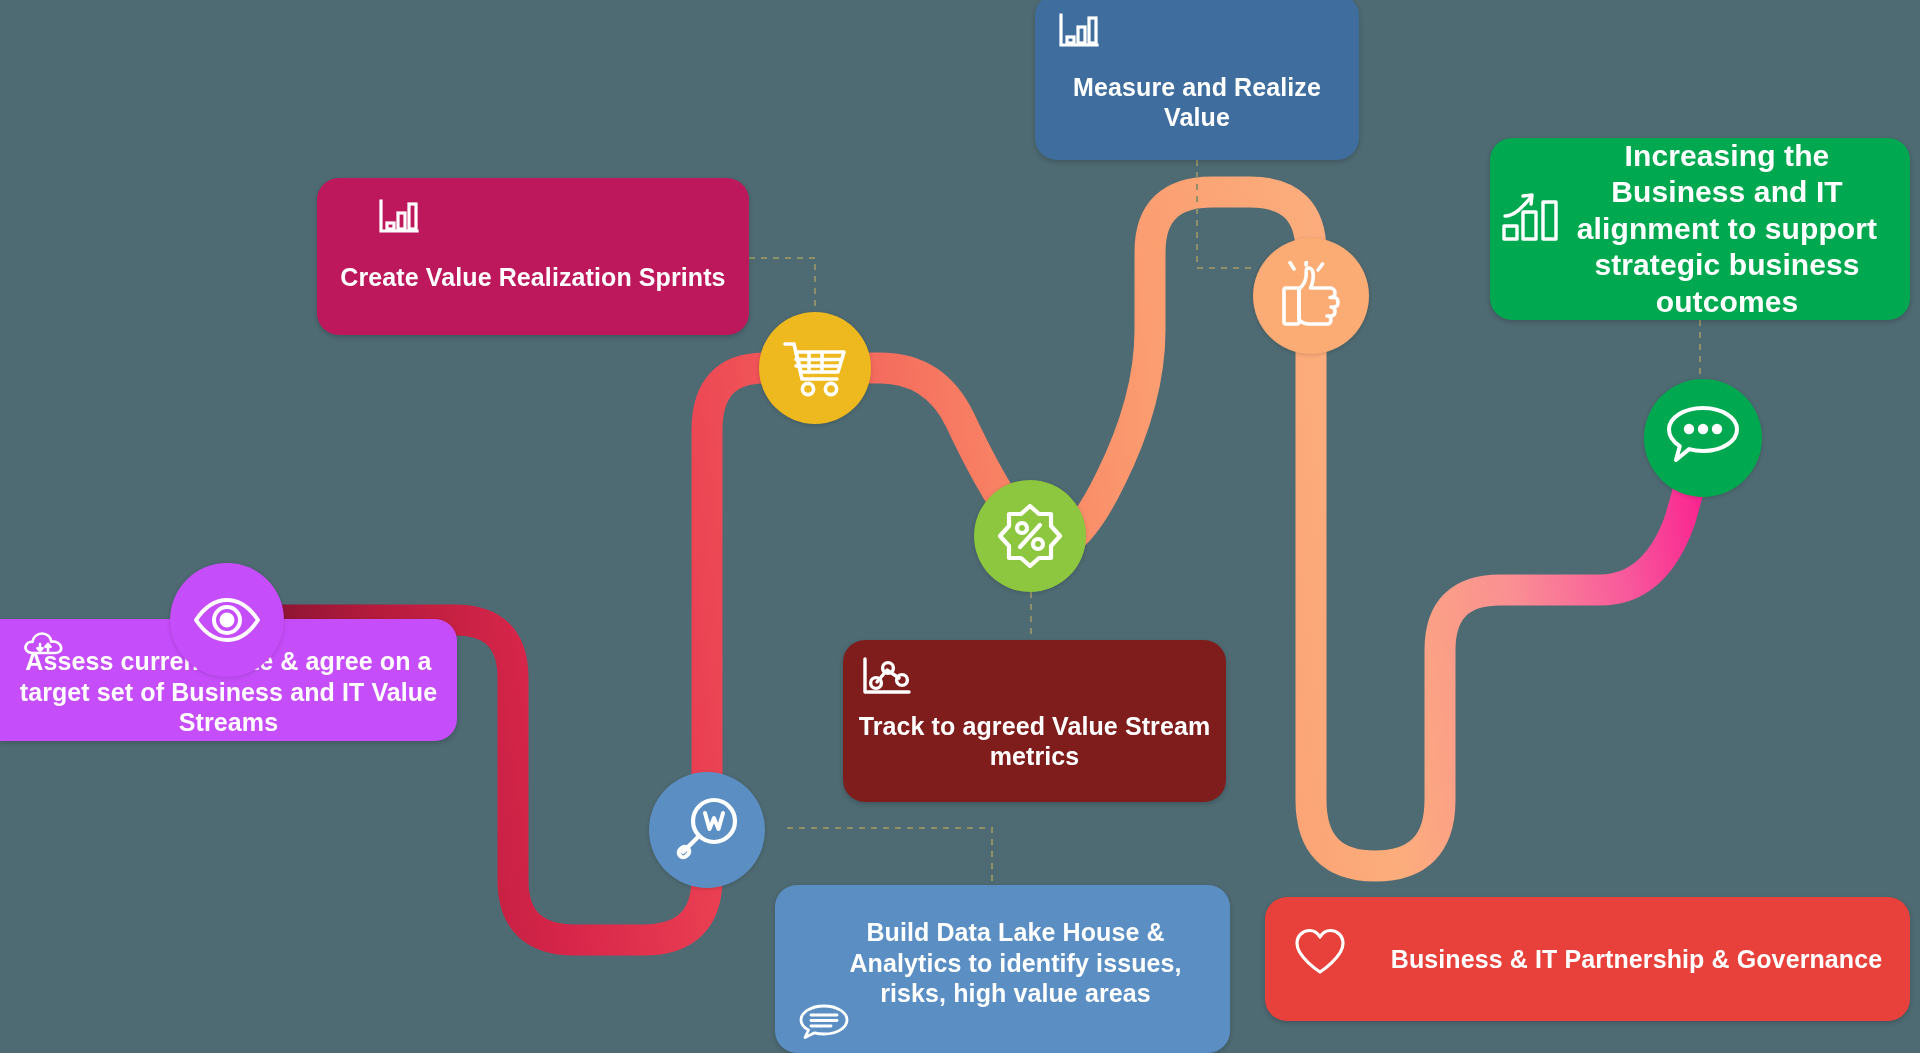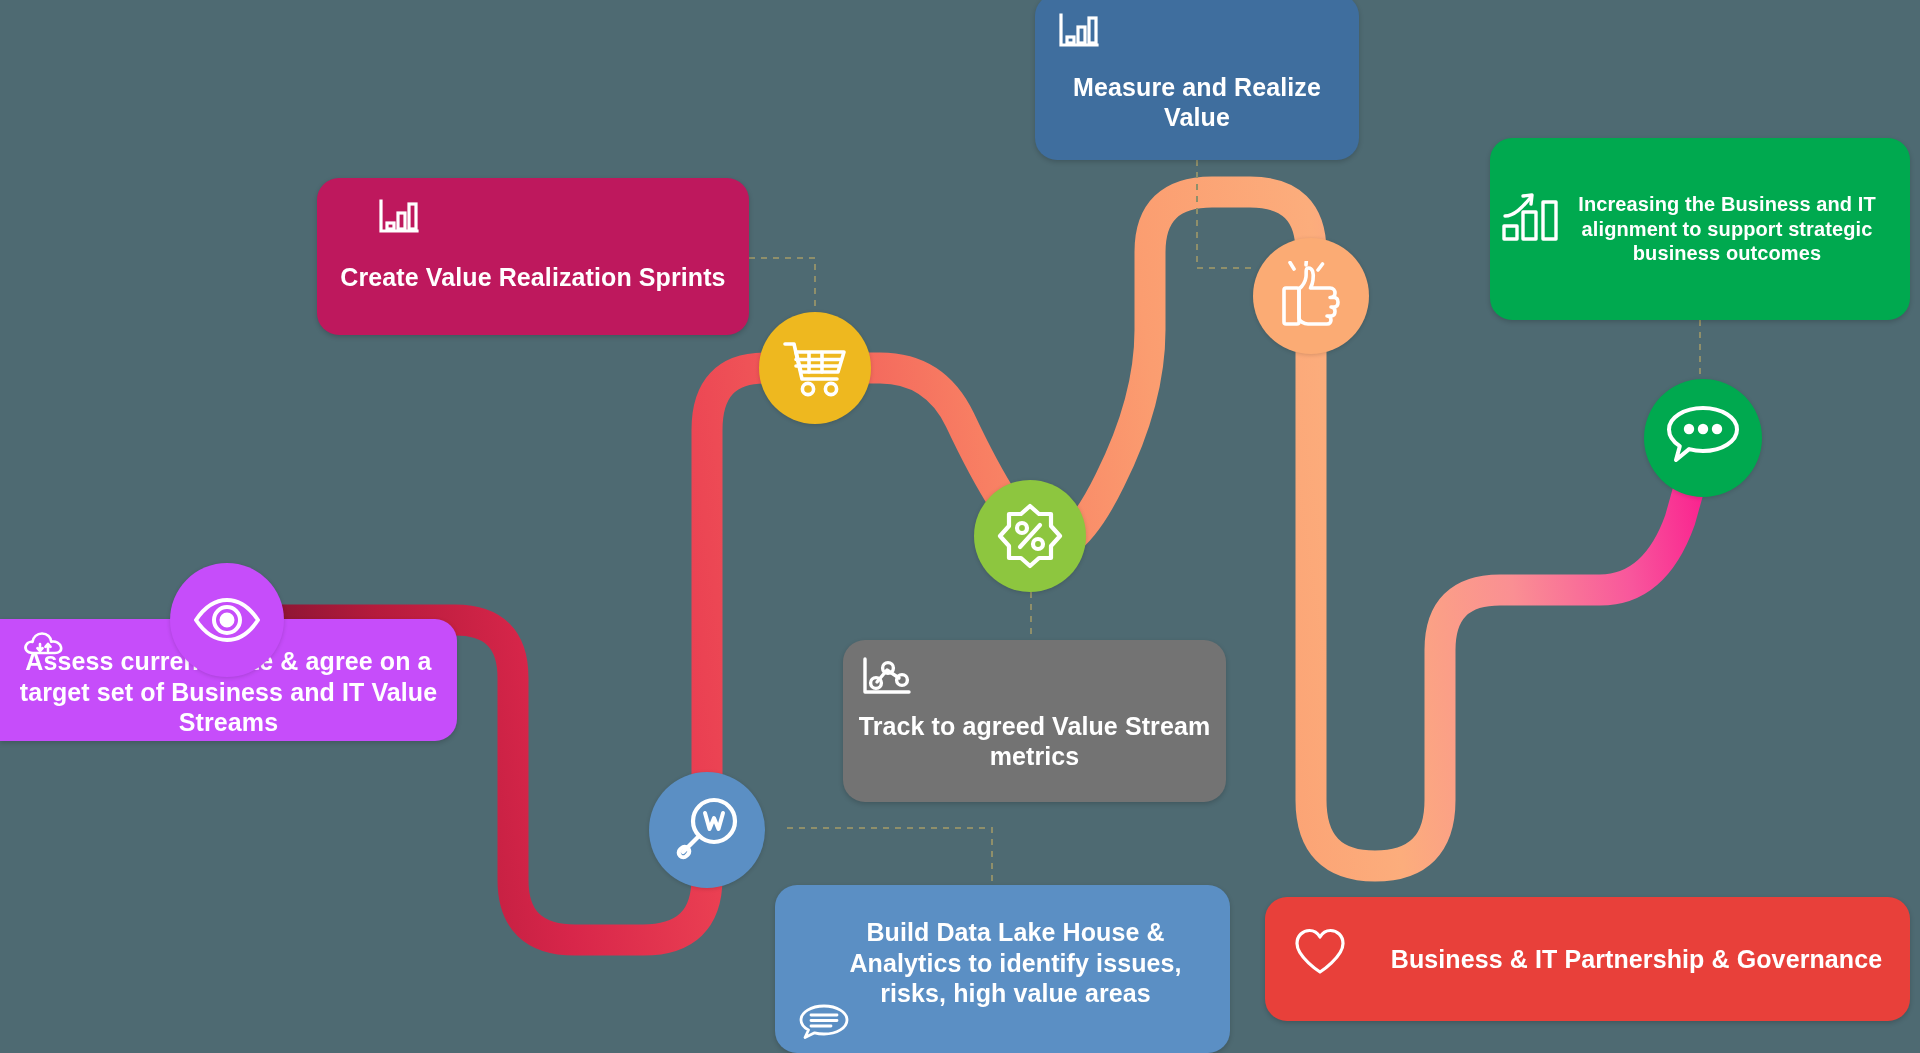--- a/index.html
+++ b/index.html
@@ -123,24 +123,24 @@
   <div class="card" style="left:1490px;top:138px;width:420px;height:182px;background:#00a94f;">
     <span class="cicon" style="left:12px;top:50px;">
       <svg width="62" height="60" viewBox="0 0 62 60" fill="none" stroke="#fff" stroke-width="3.4" stroke-linecap="round" stroke-linejoin="round">
         <path d="M3 28 C12 28 20 20 29 9"></path>
         <path d="M21 8 L30 7 L29 16" stroke-linejoin="round"></path>
         <rect x="2" y="38" width="13" height="13"></rect>
         <rect x="21" y="24" width="13" height="27"></rect>
         <rect x="41" y="14" width="13" height="37"></rect>
       </svg>
     </span>
-    <div class="ctext" style="font-size:20px;padding-left:28px;margin-left:40px;">Increasing the Business and IT alignment to support strategic business outcomes</div>
-  </div>
-
-  <div class="card" style="left:843px;top:640px;width:383px;height:162px;background:#737373;">
+    <div class="ctext" style="font-size:30px;padding-left:28px;margin-left:40px;">Increasing the Business and IT alignment to support strategic business outcomes</div>
+  </div>
+
+  <div class="card" style="left:843px;top:640px;width:383px;height:162px;background:#7f1d1d;">
     <span class="cicon" style="left:18px;top:16px;">
       <svg width="56" height="42" viewBox="0 0 56 42" fill="none" stroke="#fff" stroke-width="3.4" stroke-linecap="round" stroke-linejoin="round">
         <path d="M4 3 L4 36 L48 36"></path>
         <path d="M16 26 L26 14 L38 22"></path>
         <circle cx="15" cy="27" r="5.4"></circle>
         <circle cx="27" cy="12" r="5.4"></circle>
         <circle cx="41" cy="24" r="5.4"></circle>
       </svg>
     </span>
     <div class="ctext" style="font-size:25px;margin-top:40px;">Track to agreed Value Stream metrics</div>

